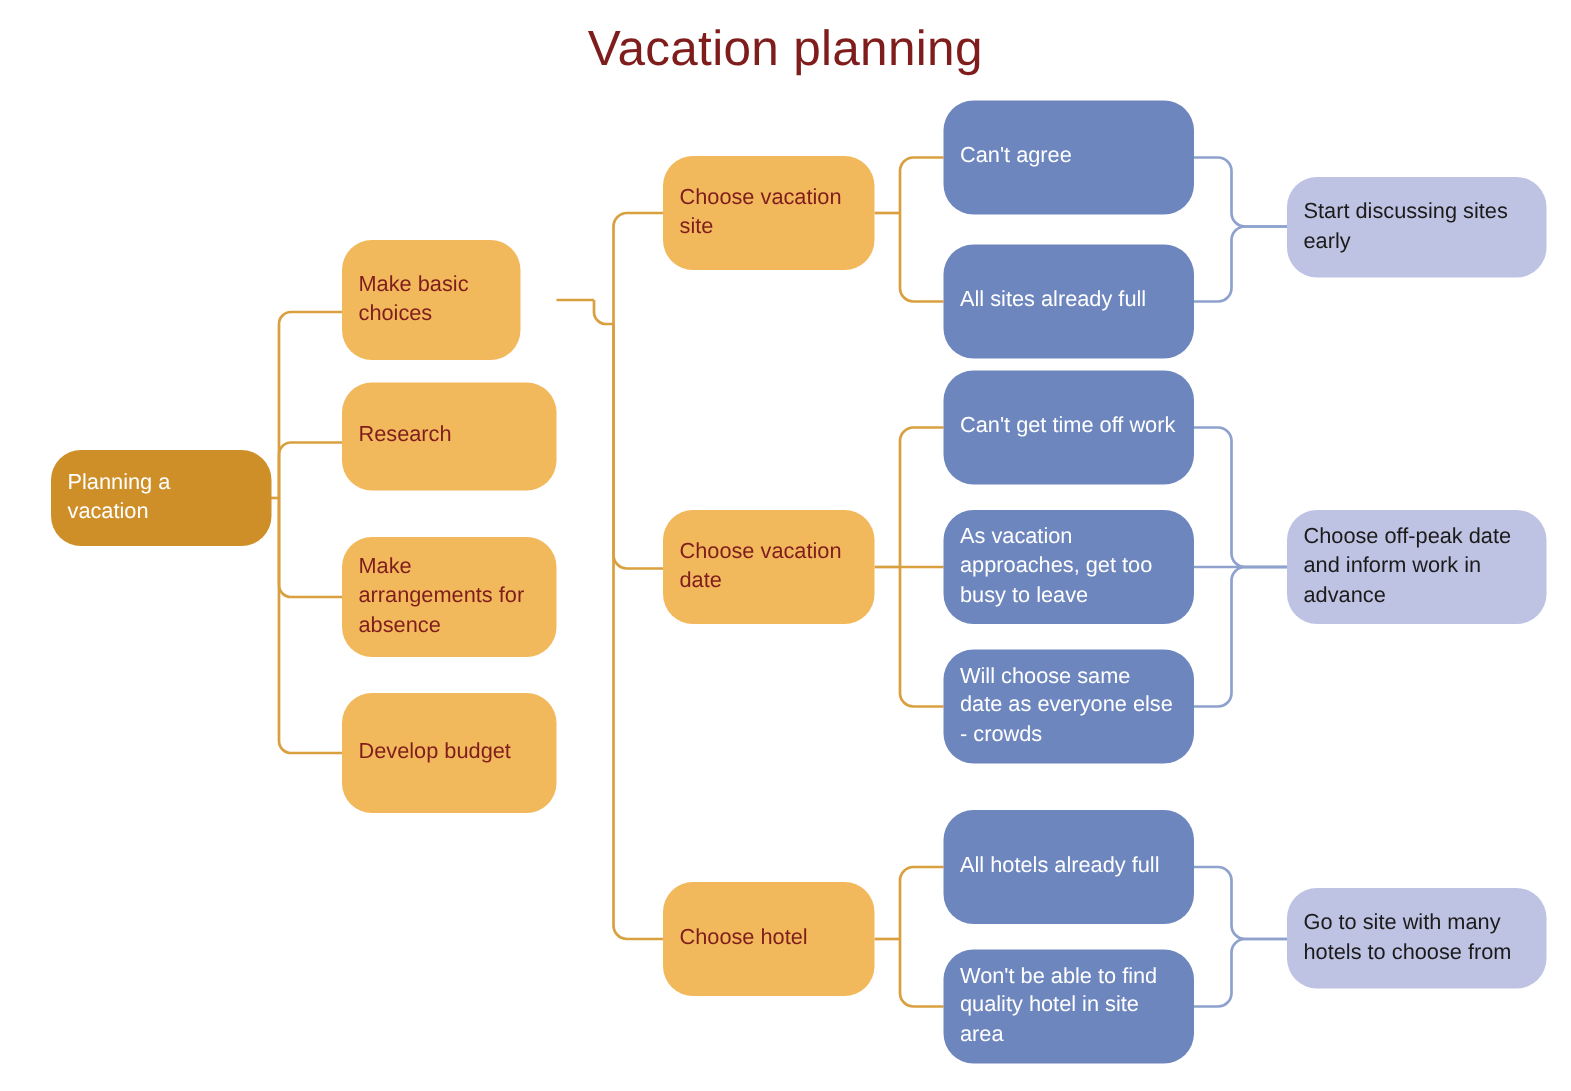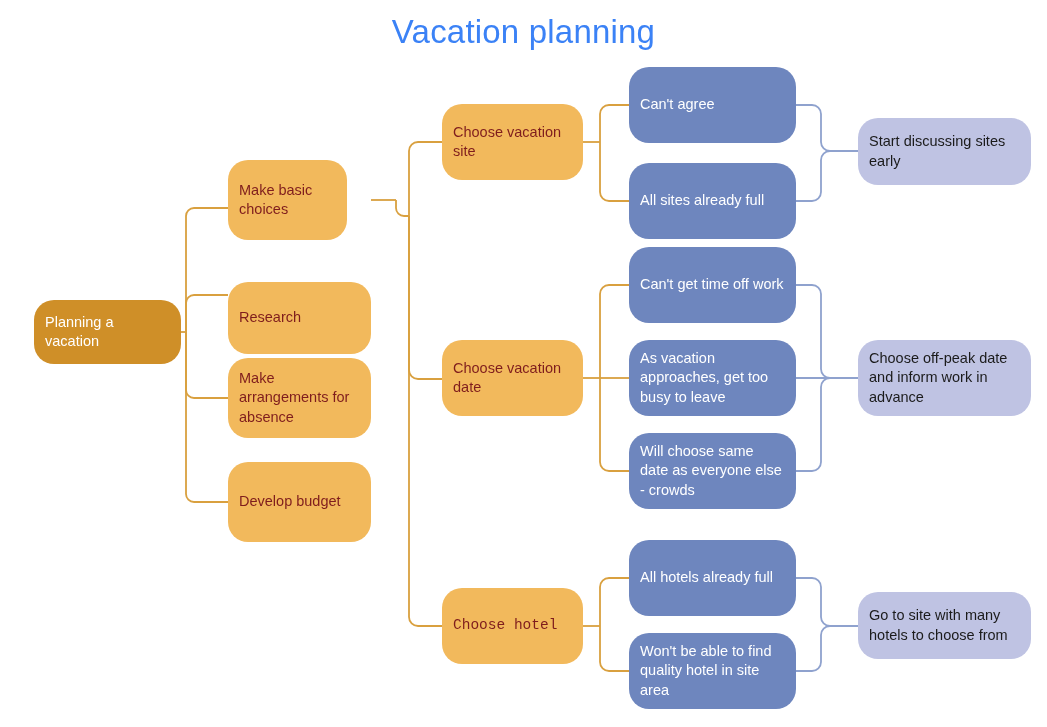--- a/index.html
+++ b/index.html
@@ -25,21 +25,21 @@
     height: 727px;
     pointer-events: none;
   }
   .title {
     position: absolute;
     left: 0;
     top: 13px;
     width: 1047px;
     text-align: center;
     font-size: 33px;
-    color: #3b82f6;
+    color: #7f1d1d;
     letter-spacing: 0.2px;
     white-space: nowrap;
   }
   .node {
     position: absolute;
     box-sizing: border-box;
     border-radius: 20px;
     display: flex;
     align-items: center;
     padding: 0 11px;
@@ -121,41 +121,41 @@
   </svg>
 
   <div class="node n-root" style="left:14px; top:300px; width:147px; height:64px;">
     <span class="label">Planning a vacation</span>
   </div>
 
   <div class="node n-branch" style="left:228px; top:160px; width:119px; height:80px;justify-content:flex-end;">
     <span class="label">Make basic choices</span>
   </div>
 
-  <div class="node n-branch" style="left:228px; top:255px; width:143px; height:72px;margin-top:27px;">
+  <div class="node n-branch" style="left:228px; top:255px; width:143px; height:72px;">
     <span class="label">Research</span>
   </div>
 
   <div class="node n-branch" style="left:228px; top:358px; width:143px; height:80px;">
     <span class="label">Make arrangements for absence</span>
   </div>
 
   <div class="node n-branch" style="left:228px; top:462px; width:143px; height:80px;">
     <span class="label">Develop budget</span>
   </div>
 
   <div class="node n-branch" style="left:442px; top:104px; width:141px; height:76px;">
     <span class="label">Choose vacation site</span>
   </div>
 
   <div class="node n-branch" style="left:442px; top:340px; width:141px; height:76px;">
     <span class="label">Choose vacation date</span>
   </div>
 
-  <div class="node n-branch" style="left:442px; top:588px; width:141px; height:76px;font-family:Liberation Mono, monospace;">
+  <div class="node n-branch" style="left:442px; top:588px; width:141px; height:76px;">
     <span class="label">Choose hotel</span>
   </div>
 
   <div class="node n-issue" style="left:629px; top:67px; width:167px; height:76px;">
     <span class="label">Can't agree</span>
   </div>
 
   <div class="node n-issue" style="left:629px; top:163px; width:167px; height:76px;">
     <span class="label">All sites already full</span>
   </div>

